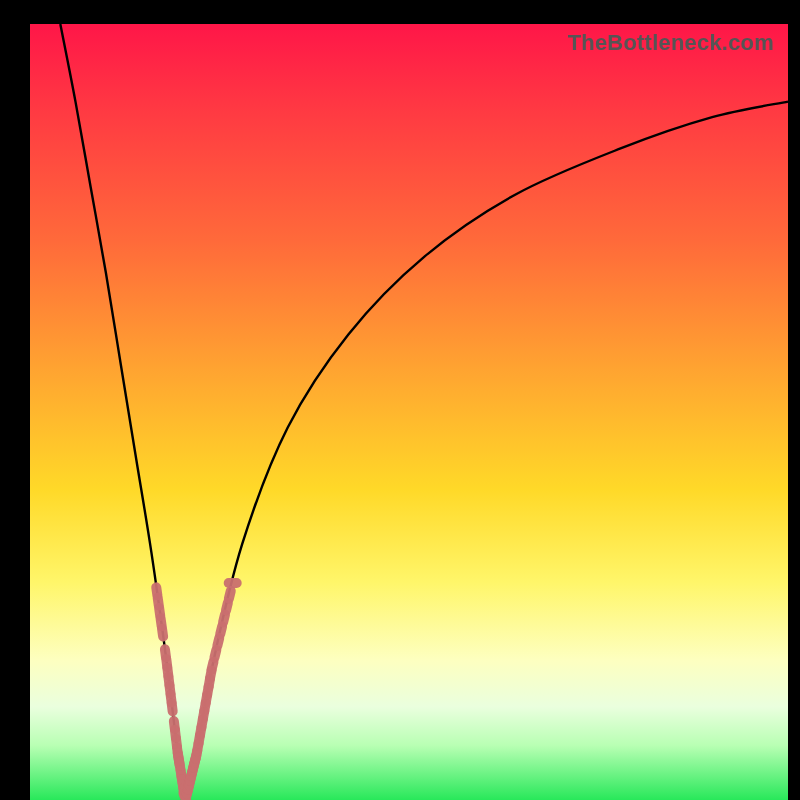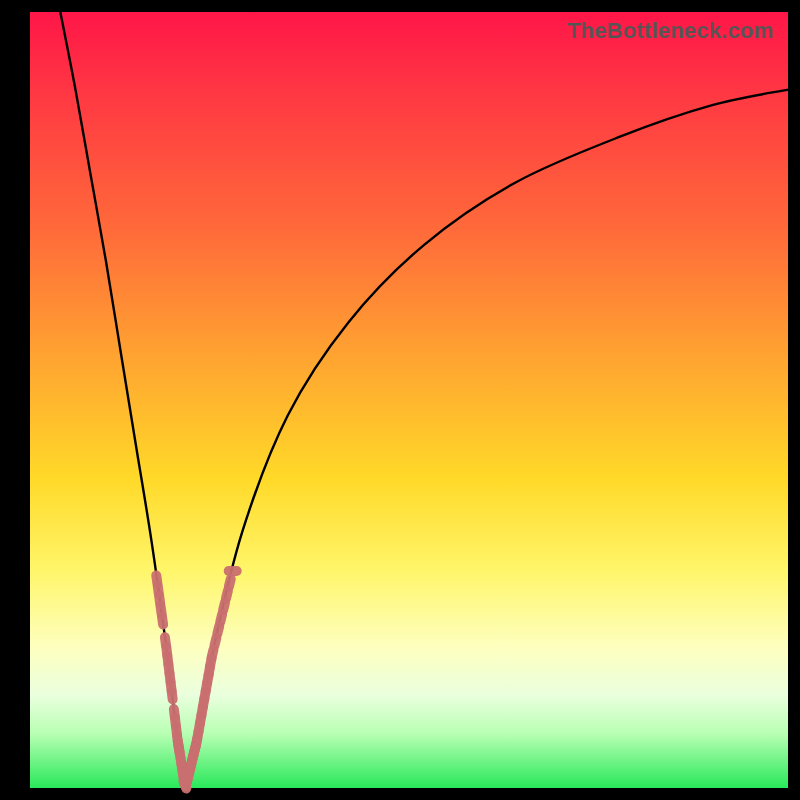--- a/index.html
+++ b/index.html
@@ -6,21 +6,21 @@
     margin: 0;
     padding: 0;
     width: 800px;
     height: 800px;
     overflow: hidden;
     background: #000;
     font-family: Arial, Helvetica, sans-serif;
   }
   .frame {
     position: absolute;
-    left: 0; top: 0;
+    left: 0; top: 12px;
     width: 800px; height: 584px;
     background: #000;
   }
   .plot {
     position: absolute;
     left: 30px;
     top: 12px;
     width: 758px;
     height: 776px;
     

